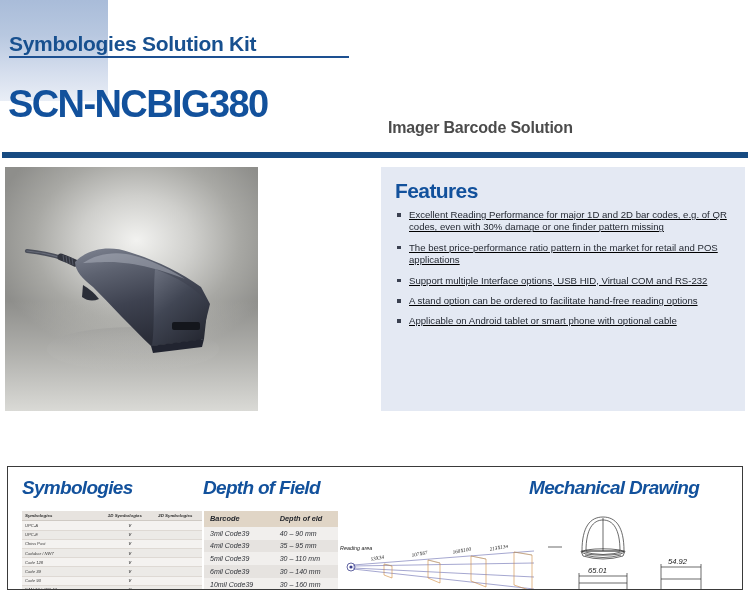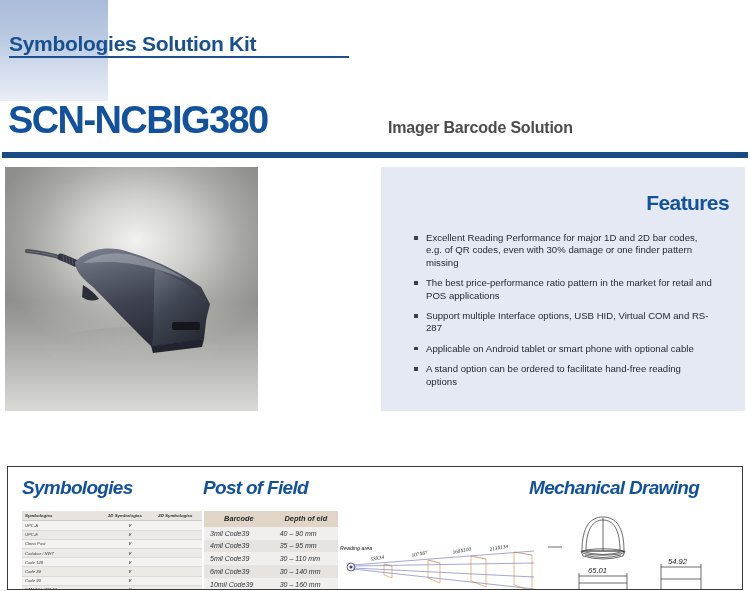--- a/index.html
+++ b/index.html
@@ -21,21 +21,21 @@
     position: absolute; left: 9px; top: 56px; width: 340px;
     border-bottom: 2px solid #1d5091;
   }
   .kit-title {
     position: absolute; left: 9px; top: 56px;
     font-size: 21px; font-weight: bold; color: #17508f;
     letter-spacing: -0.3px; line-height: 24px;
     transform: translateY(-24px);
   }
   .model {
-    position: absolute; left: 8px; top: 103px;
+    position: absolute; left: 8px; top: 87px;
     font-size: 38px; font-weight: bold; color: #12519c;
     letter-spacing: -1.6px; line-height: 42px;
     transform: translateY(-4px);
     font-stretch: condensed;
   }
   .subtitle {
     position: absolute; left: 388px; top: 119px;
     font-size: 16px; font-weight: bold; color: #4b4b4b;
     letter-spacing: -0.2px;
   }
@@ -56,24 +56,24 @@
   }
   svg.scanner { position: absolute; left: 0; top: 0; width: 253px; height: 244px; }
 
   
   .features {
     position: absolute; left: 381px; top: 167px; width: 364px; height: 244px;
     background: #e4e9f3;
     padding: 12px 16px 10px 14px;
   }
   .features h2 {
-    margin: 12px 0 6px 0; font-size: 21px; font-weight: bold;
-    color: #12519c; letter-spacing: -0.6px; text-align: right;
-  }
-  .features ul { margin: 17px; padding: 0; list-style: none; }
+    margin: 0 0 6px 0; font-size: 21px; font-weight: bold;
+    color: #12519c; letter-spacing: -0.6px;
+  }
+  .features ul { margin: 0; padding: 0; list-style: none; text-decoration: underline; }
   .features li {
     position: relative; padding-left: 14px; margin-bottom: 8px;
     font-size: 9.6px; line-height: 12.4px; color: #252a33;
   }
   .features li::before {
     content: ""; position: absolute; left: 2px; top: 4px;
     width: 3.5px; height: 3.5px; background: #3a4050;
   }
 
   
@@ -107,21 +107,21 @@
   .sym-tbl tr:nth-child(even) td { background: #eceae7; }
   .sym-tbl td.ck { text-align: center; font-weight: bold; color: #4a4a4a; }
 
   
   .dof-tbl {
     position: absolute; left: 196px; top: 44px; width: 134px;
     font-size: 7px; color: #33373d;
   }
   .dof-tbl th {
     background: #e0d5c6; font-size: 7.4px; font-weight: bold;
-    text-align: center; padding: 3.4px 6px; color: #25282e;
+    text-align: left; padding: 3.4px 6px; color: #25282e;
   }
   .dof-tbl td {
     padding: 2.9px 6px; background: #f1efed; color: #2f3238;
   }
   .dof-tbl tr:nth-child(even) td { background: #e6e3e0; }
 
   
   .reading-wrap { position: absolute; left: 330px; top: 78px; width: 200px; height: 46px; }
   .reading-wrap svg { width: 200px; height: 46px; display: block; }
   .ra-label {
@@ -201,30 +201,30 @@
 
       <path d="M146 179 L 199 172 L 197 180 L 148 186 Z" fill="#212430"></path>
     </svg>
   </div>
 
   <div class="features">
     <h2>Features</h2>
     <ul>
       <li>Excellent Reading Performance for major 1D and 2D bar codes, e.g. of QR codes, even with 30% damage or one finder pattern missing</li>
       <li>The best price-performance ratio pattern in the market for retail and POS applications</li>
-      <li>Support multiple Interface options, USB HID, Virtual COM and RS-287</li>
+      <li>Support multiple Interface options, USB HID, Virtual COM and RS-232</li>
+      <li>A stand option can be ordered to facilitate hand-free reading options</li>
       <li>Applicable on Android tablet or smart phone with optional cable</li>
-      <li>A stand option can be ordered to facilitate hand-free reading options</li>
     </ul>
   </div>
 
   <div class="panel">
 
     <div class="sec-title" id="t-sym">Symbologies</div>
-    <div class="sec-title" id="t-dof">Post of Field</div>
+    <div class="sec-title" id="t-dof">Depth of Field</div>
     <div class="sec-title" id="t-mech">Mechanical Drawing</div>
 
     <table class="sym-tbl">
       <thead>
         <tr>
           <th style="width:46%">Symbologies</th>
           <th style="width:28%">1D Symbologies</th>
           <th style="width:26%">2D Symbologies</th>
         </tr>
       </thead>

